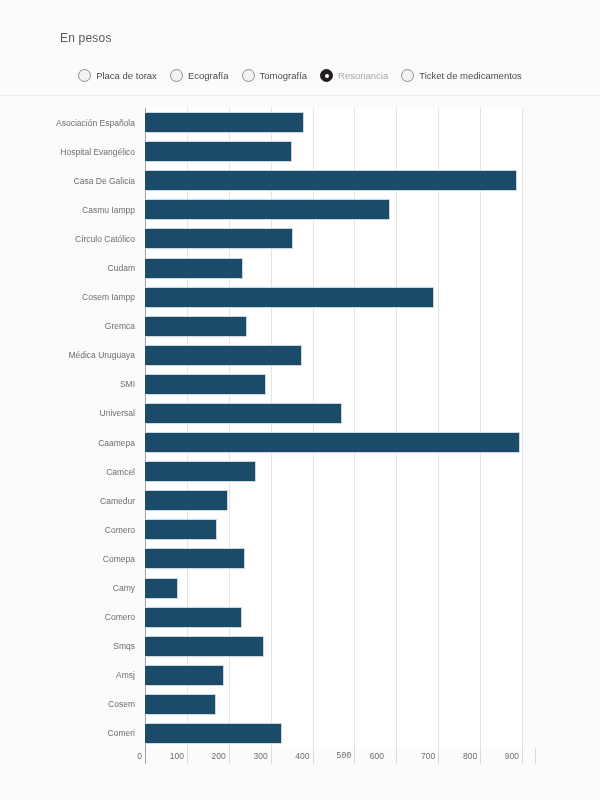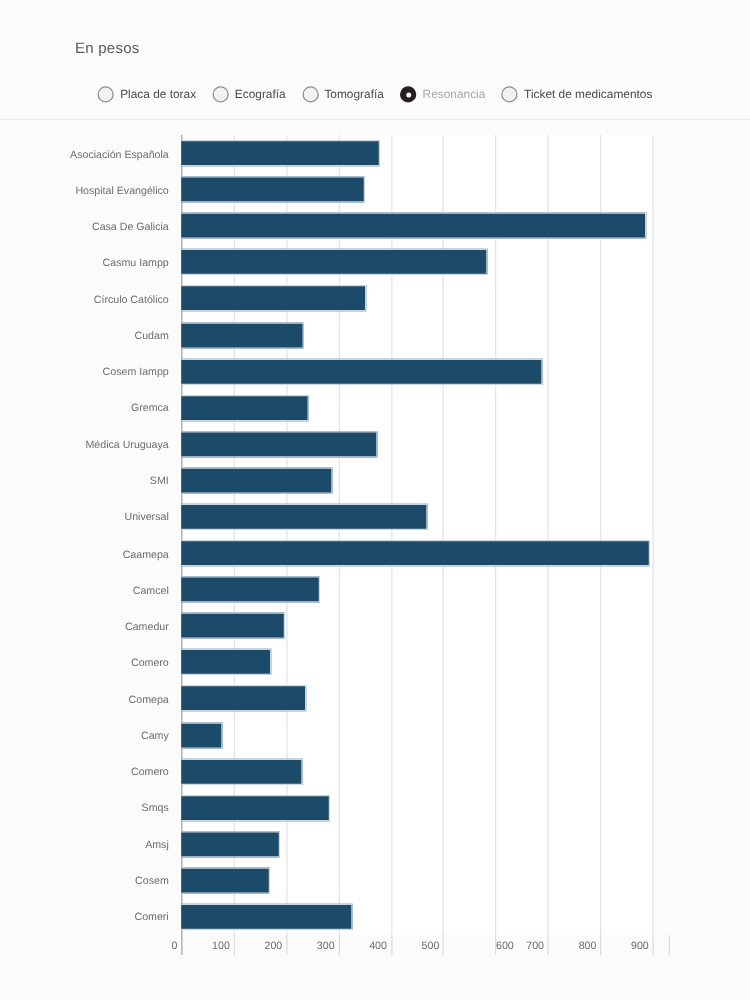--- a/index.html
+++ b/index.html
@@ -321,23 +321,23 @@
       <div class="xtick-label" style="left: 0px;">0</div>
       <div class="xtick-line" style="left: 41.8889px;"></div>
       <div class="xtick-label" style="left: 41.8889px;">100</div>
       <div class="xtick-line" style="left: 83.7778px;"></div>
       <div class="xtick-label" style="left: 83.7778px;">200</div>
       <div class="xtick-line" style="left: 125.667px;"></div>
       <div class="xtick-label" style="left: 125.667px;">300</div>
       <div class="xtick-line" style="left: 167.556px;"></div>
       <div class="xtick-label" style="left: 167.556px;">400</div>
       <div class="xtick-line" style="left: 209.444px;"></div>
-      <div class="xtick-label" style="left: 209.444px;">500</div>
+      <div class="xtick-label" style="left: 209.444px; font-family: Liberation Mono, monospace;">500</div>
       <div class="xtick-line" style="left: 251.333px;"></div>
-      <div class="xtick-label" style="left: 269px;">600</div>
+      <div class="xtick-label" style="left: 242px;">600</div>
       <div class="xtick-line" style="left: 293.222px;"></div>
       <div class="xtick-label" style="left: 293.222px;">700</div>
       <div class="xtick-line" style="left: 335.111px;"></div>
       <div class="xtick-label" style="left: 335.111px;">800</div>
       <div class="xtick-line" style="left: 377px;"></div>
       <div class="xtick-label" style="left: 377px;">900</div>
       <div class="xtick-line" style="left: 390px;"></div>
     </div>
 
 </div>

